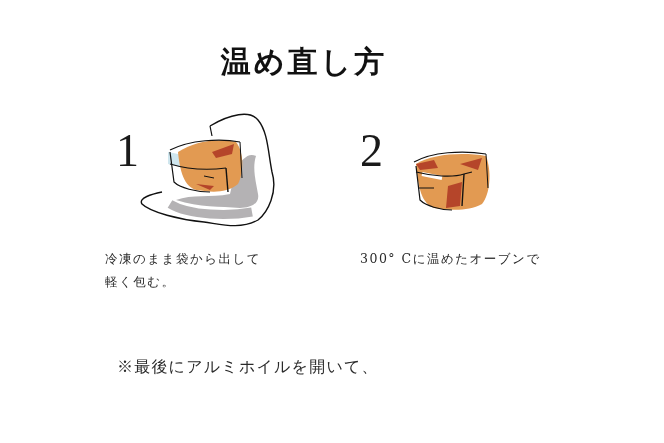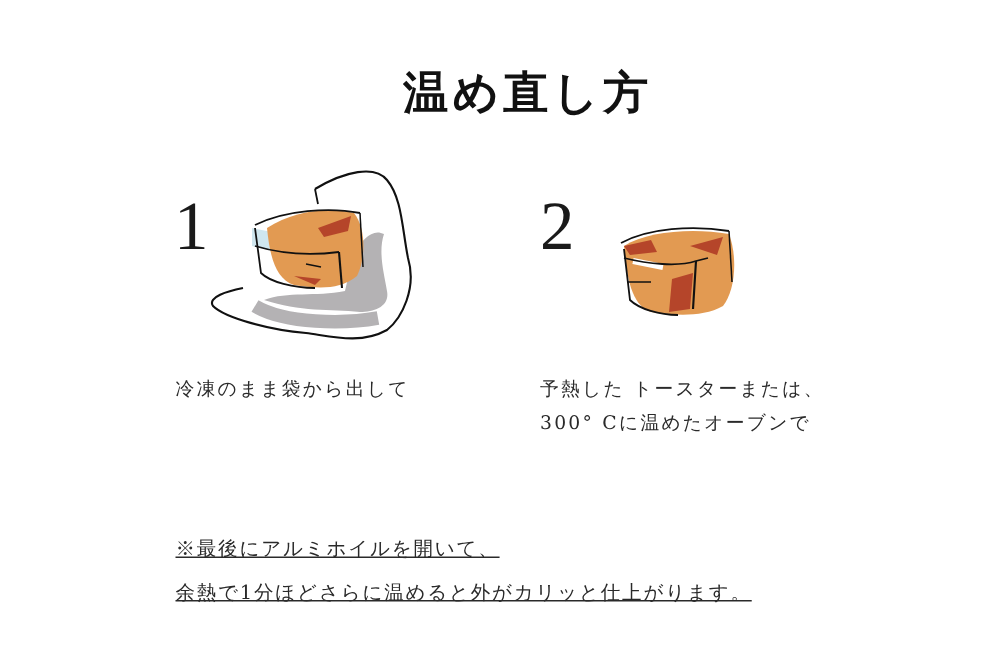--- a/index.html
+++ b/index.html
@@ -1,25 +1,25 @@
 <!DOCTYPE html>
 <html><head>
 <meta charset="utf-8">
 <style>
   html, body { margin:0; padding:0; background:#ffffff; }
   body { width:664px; height:443px; position:relative; overflow:hidden;
          font-family:"DejaVu Serif","Liberation Serif",serif; color:#1e1e1e; }
   .title { position:absolute; left:0; width:608px; top:42px; text-align:center;
-           font-size:30px; font-weight:bold; letter-spacing:3px; color:#111;margin-left:48px; }
+           font-size:30px; font-weight:bold; letter-spacing:3px; color:#111; }
   .step-num { position:absolute; font-family:"Liberation Serif","DejaVu Serif",serif;
               font-size:46px; color:#1a1a1a; line-height:1; }
   .illus { position:absolute; }
   .para { position:absolute; font-size:12.5px; line-height:23px; letter-spacing:1.5px; color:#2a2a2a; }
   .para div { white-space:nowrap; }
-  .note { position:absolute; left:117px; top:352px; font-size:13px; line-height:29px; letter-spacing:1.2px; color:#2a2a2a;text-decoration:underline; }
+  .note { position:absolute; left:117px; top:352px; font-size:16px; line-height:29px; letter-spacing:1.2px; color:#2a2a2a; }
   .note div { white-space:nowrap; }
 </style>
 </head>
 <body>
 
 <div class="title">温め直し方</div>
 
 <div class="step-num" style="left:116px;top:128px;">1</div>
 
 <svg class="illus" style="left:140px;top:112px;" width="150" height="125" viewBox="0 0 150 125">
@@ -37,41 +37,40 @@
   <path d="M56 72 L74 74 L70 78 Z" fill="#b5452a"></path>
 
   <path d="M30 38 C50 28 80 26 100 30" fill="none" stroke="#111" stroke-width="1.2"></path>
   <path d="M30 52 C50 58 70 58 86 56" fill="none" stroke="#111" stroke-width="1.2"></path>
   <path d="M30 40 L34 70 C40 76 56 80 70 80" fill="none" stroke="#111" stroke-width="1.2"></path>
   <path d="M86 56 L88 80" fill="none" stroke="#111" stroke-width="1.4"></path>
   <path d="M100 30 L102 66" fill="none" stroke="#111" stroke-width="1"></path>
   <path d="M64 64 L74 66" fill="none" stroke="#111" stroke-width="1"></path>
 </svg>
 
-<div class="para" style="left:117px;top:247px;">
+<div class="para" style="left:105px;top:247px;">
   <div>冷凍のまま袋から出して</div>
+  <div>軽く包む。</div>
 </div>
 
 <div class="step-num" style="left:360px;top:128px;">2</div>
 
 <svg class="illus" style="left:412px;top:148px;" width="80" height="70" viewBox="0 0 80 70">
   <path d="M4 16 C20 6 50 4 74 8 C80 24 78 46 70 56 C56 64 36 62 22 60 C10 56 6 40 4 16 Z" fill="#e29a52"></path>
   <path d="M4 16 L22 12 L26 20 L8 22 Z" fill="#b5452a"></path>
   <path d="M48 16 L70 10 L66 22 Z" fill="#b5452a"></path>
   <path d="M36 38 L50 34 L48 58 L34 60 Z" fill="#b5452a"></path>
   <path d="M10 26 L30 30" stroke="#fff" stroke-width="4"></path>
   <path d="M2 14 C20 4 50 2 74 6" fill="none" stroke="#111" stroke-width="1.2"></path>
   <path d="M4 24 C20 28 40 30 52 26 L60 24" fill="none" stroke="#111" stroke-width="1.2"></path>
   <path d="M4 18 L8 52 C14 58 28 62 40 62" fill="none" stroke="#111" stroke-width="1.2"></path>
   <path d="M52 26 L50 58" fill="none" stroke="#111" stroke-width="1.4"></path>
   <path d="M74 6 L76 40" fill="none" stroke="#111" stroke-width="1"></path>
   <path d="M6 40 L22 40" fill="none" stroke="#111" stroke-width="1"></path>
 </svg>
 
 <div class="para" style="left:360px;top:247px;">
-  <div>予熱した トースターまたは、</div>
   <div>300° Cに温めたオーブンで</div>
 </div>
 
 <div class="note">
   <div>※最後にアルミホイルを開いて、</div>
-  <div>余熱で1分ほどさらに温めると外がカリッと仕上がります。</div>
 </div>
 
 </body></html>

